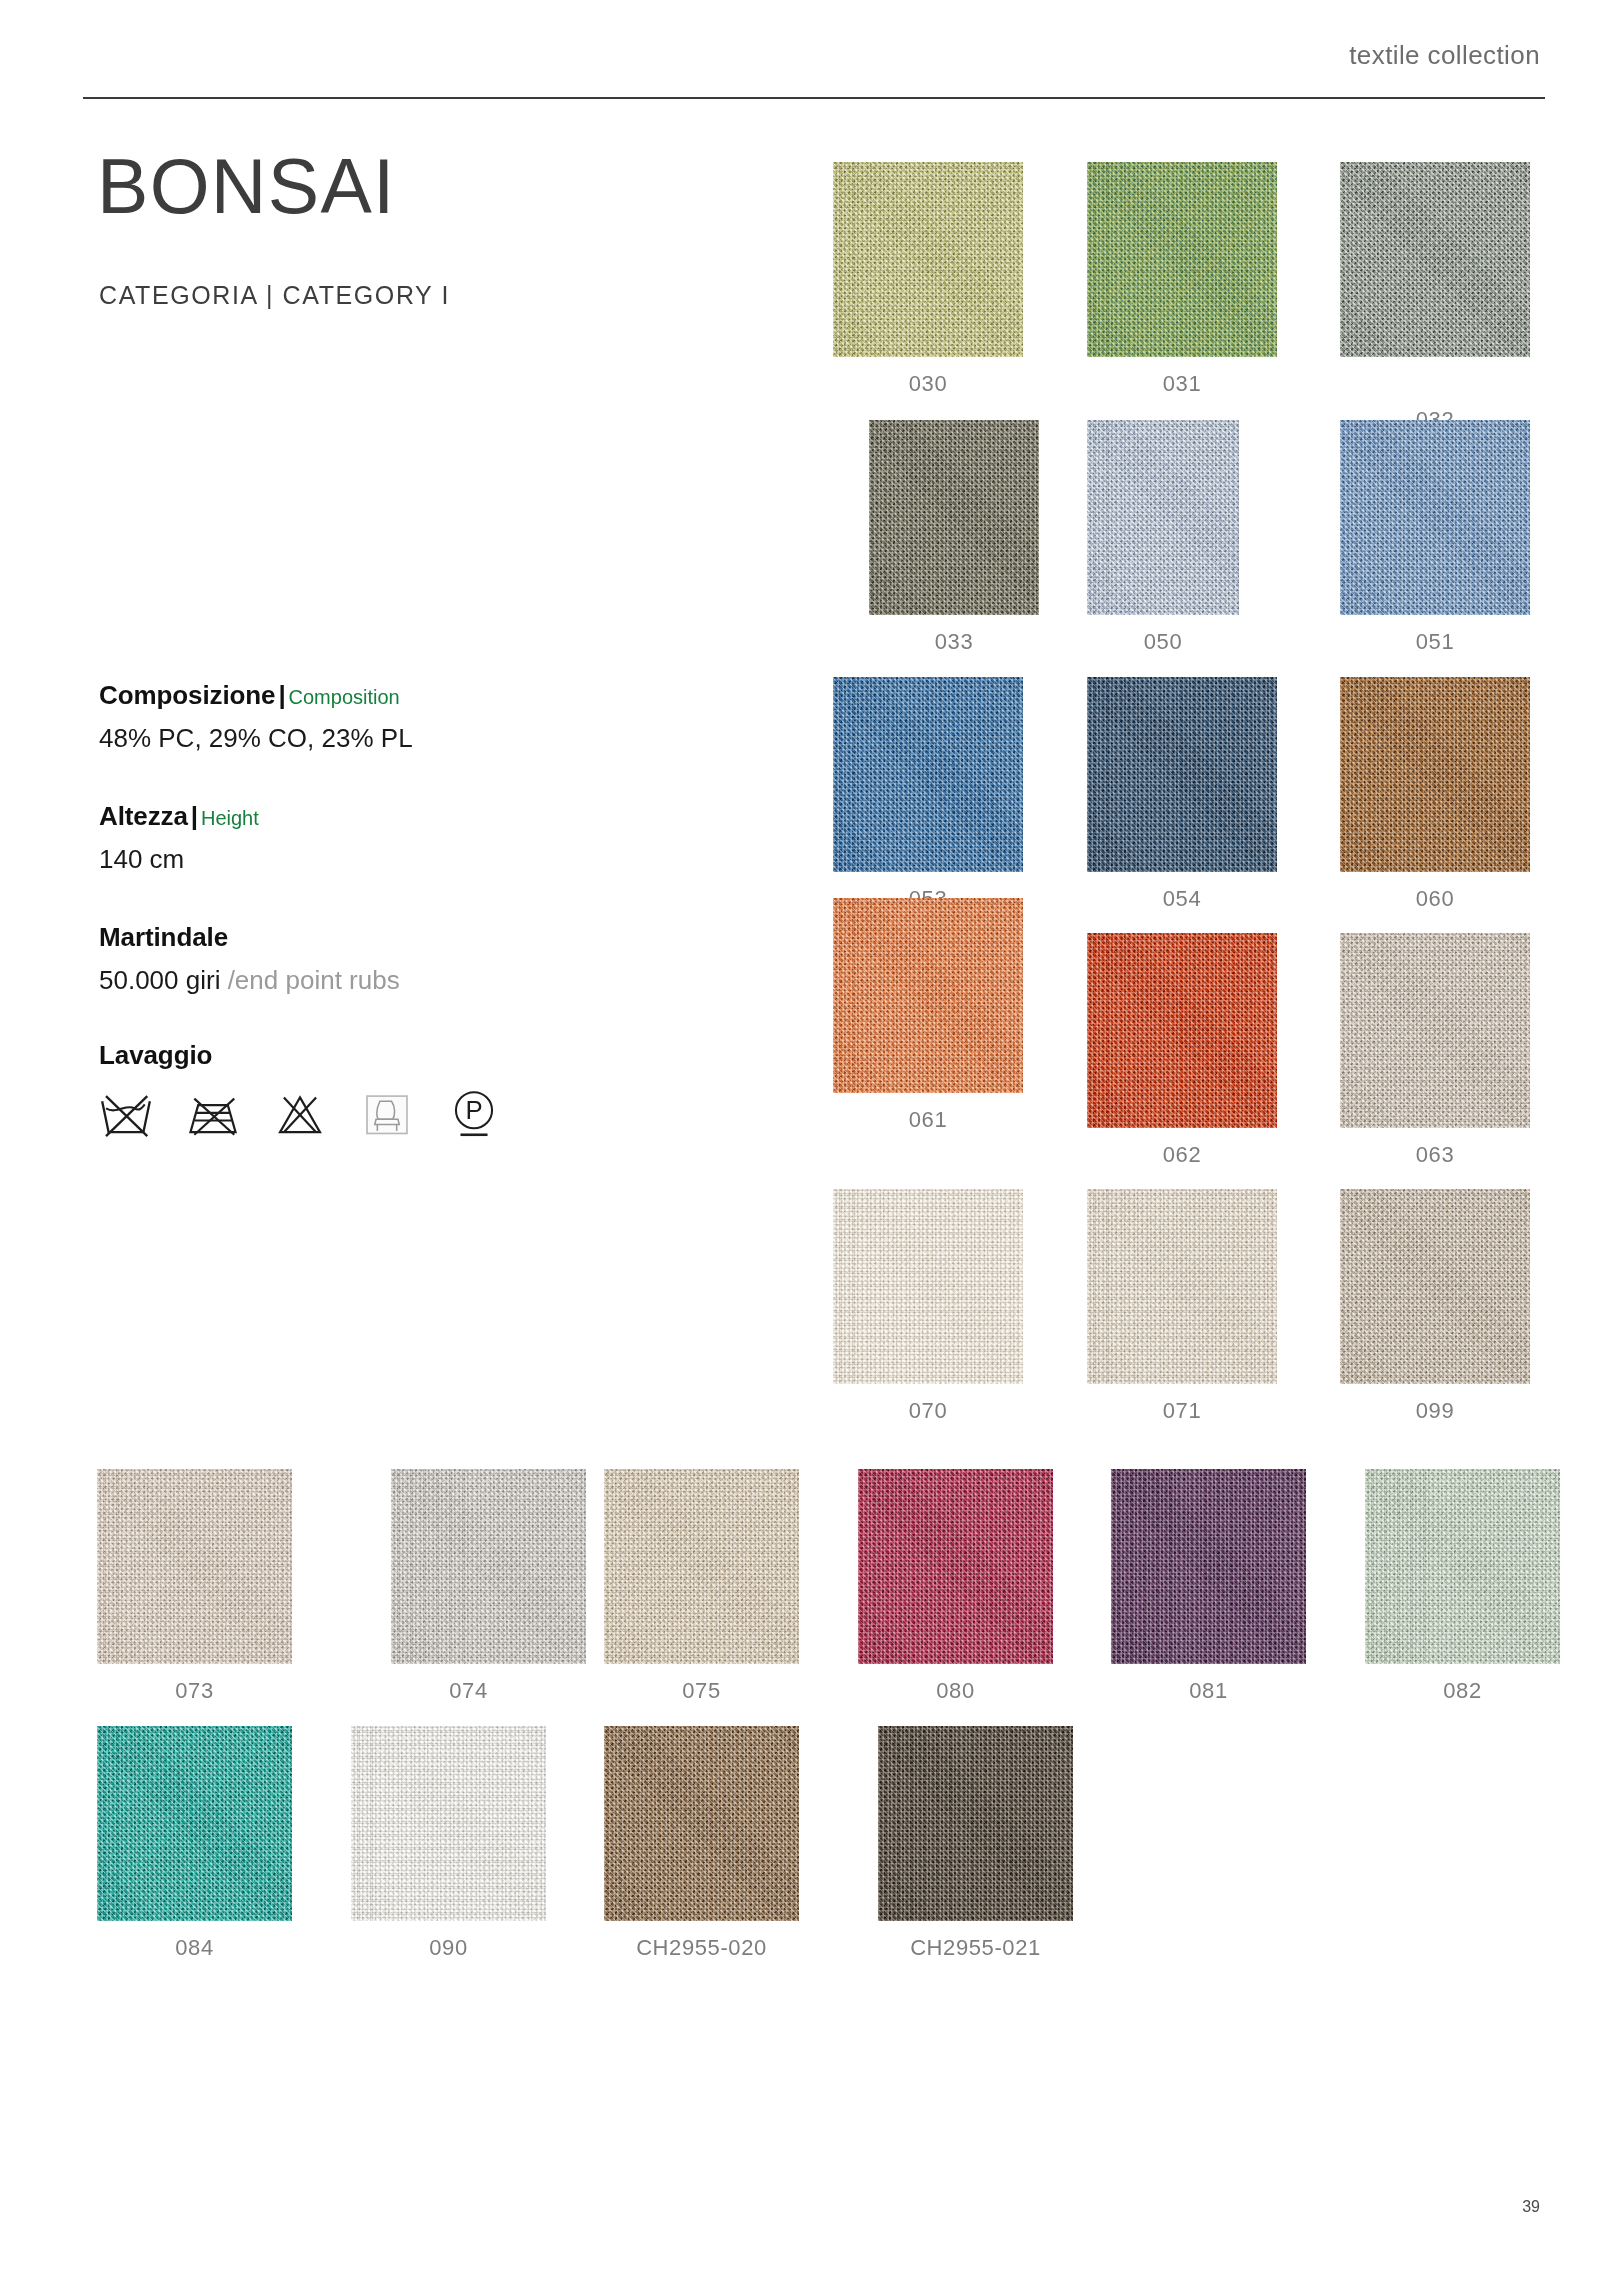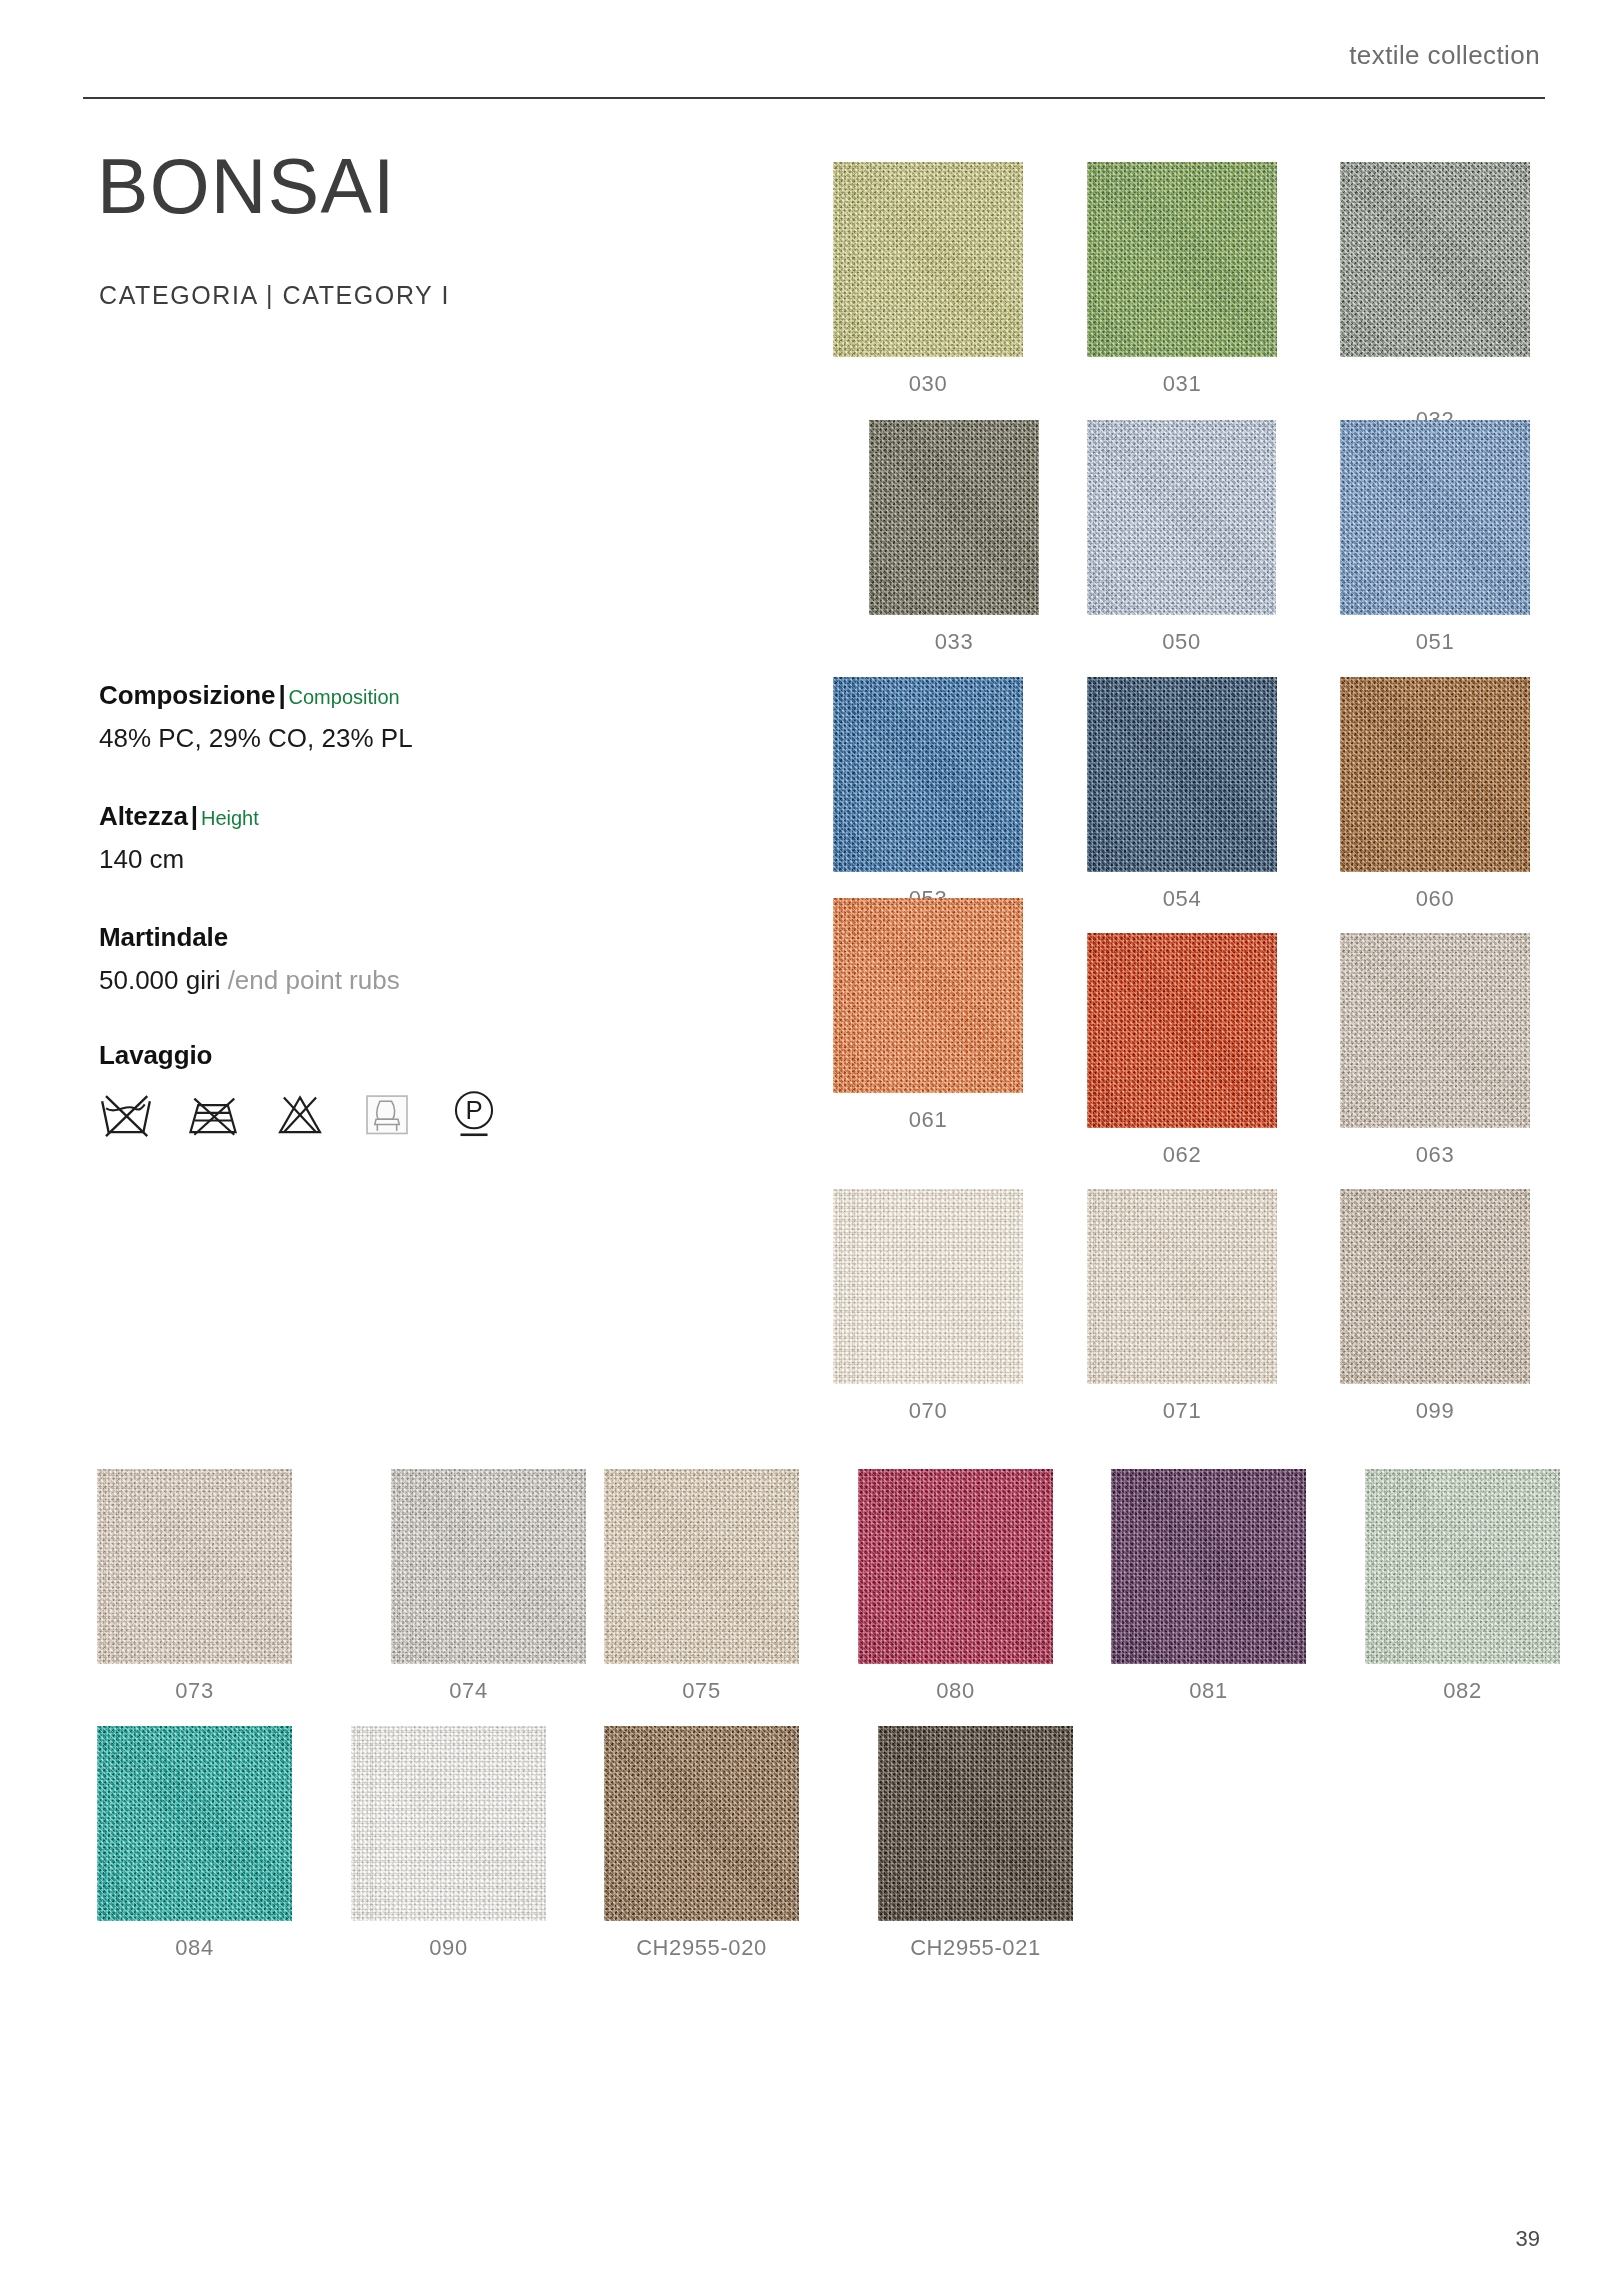--- a/index.html
+++ b/index.html
@@ -73,21 +73,21 @@
   }
   .swatch .cap{
     position:absolute;left:0;right:0;
     text-align:center;font-size:22px;font-weight:300;
     color:#7d7d7d;letter-spacing:0.6px;white-space:nowrap;
   }
 
   
   .page-no{
     position:absolute;right:83px;top:2198px;
-    font-size:22px;font-weight:300;color:#4a4a4a;margin-top:28px;
+    font-size:16px;font-weight:300;color:#4a4a4a;
   }
 </style>
 </head>
 <body>
 
 <div class="header-label">textile collection</div>
 <div class="header-rule"></div>
 
 <div class="title">BONSAI</div>
 <div class="subtitle">CATEGORIA | CATEGORY I</div>
@@ -170,21 +170,21 @@
       <div class="cap" style="top: 209px;">031</div>
     </div>
     <div class="swatch" style="left: 1340px; top: 162px; width: 190px; height: 195px;">
       <div class="chip" style="--c: #8e968c; --c2: #c2c8bc; --c3: #4e544c;"></div>
       <div class="cap" style="top: 209px; margin-top: 36px;">032</div>
     </div>
     <div class="swatch" style="left: 833px; top: 420px; width: 170px; height: 195px; margin-left: 36px;">
       <div class="chip" style="--c: #6e6b58; --c2: #9c9a85; --c3: #3b3a2d;"></div>
       <div class="cap" style="top: 209px;">033</div>
     </div>
-    <div class="swatch" style="left: 1087px; top: 420px; width: 189px; height: 195px;">
+    <div class="swatch" style="left: 1087px; top: 420px; width: 152px; height: 195px;">
       <div class="chip" style="--c: #b3c0d2; --c2: #dfe6ee; --c3: #7f90a8;"></div>
       <div class="cap" style="top: 209px;">050</div>
     </div>
     <div class="swatch" style="left: 1340px; top: 420px; width: 190px; height: 195px;">
       <div class="chip" style="--c: #6f93bf; --c2: #a7c1dc; --c3: #3f6694;"></div>
       <div class="cap" style="top: 209px;">051</div>
     </div>
     <div class="swatch" style="left: 833px; top: 677px; width: 190px; height: 195px;">
       <div class="chip" style="--c: #2f6ba3; --c2: #6e9dc8; --c3: #16416e;"></div>
       <div class="cap" style="top: 209px;">053</div>

